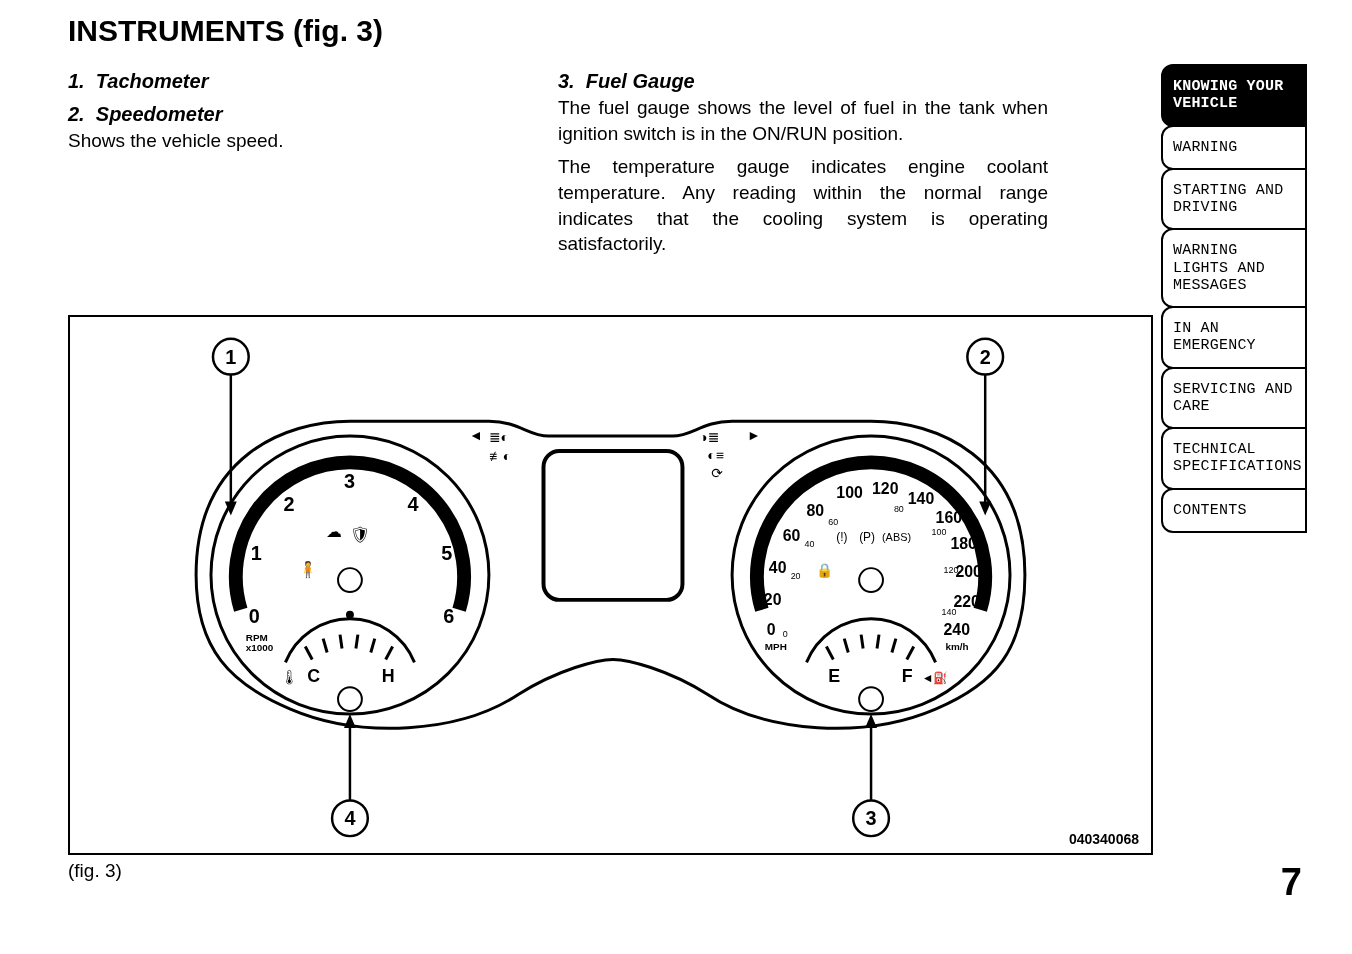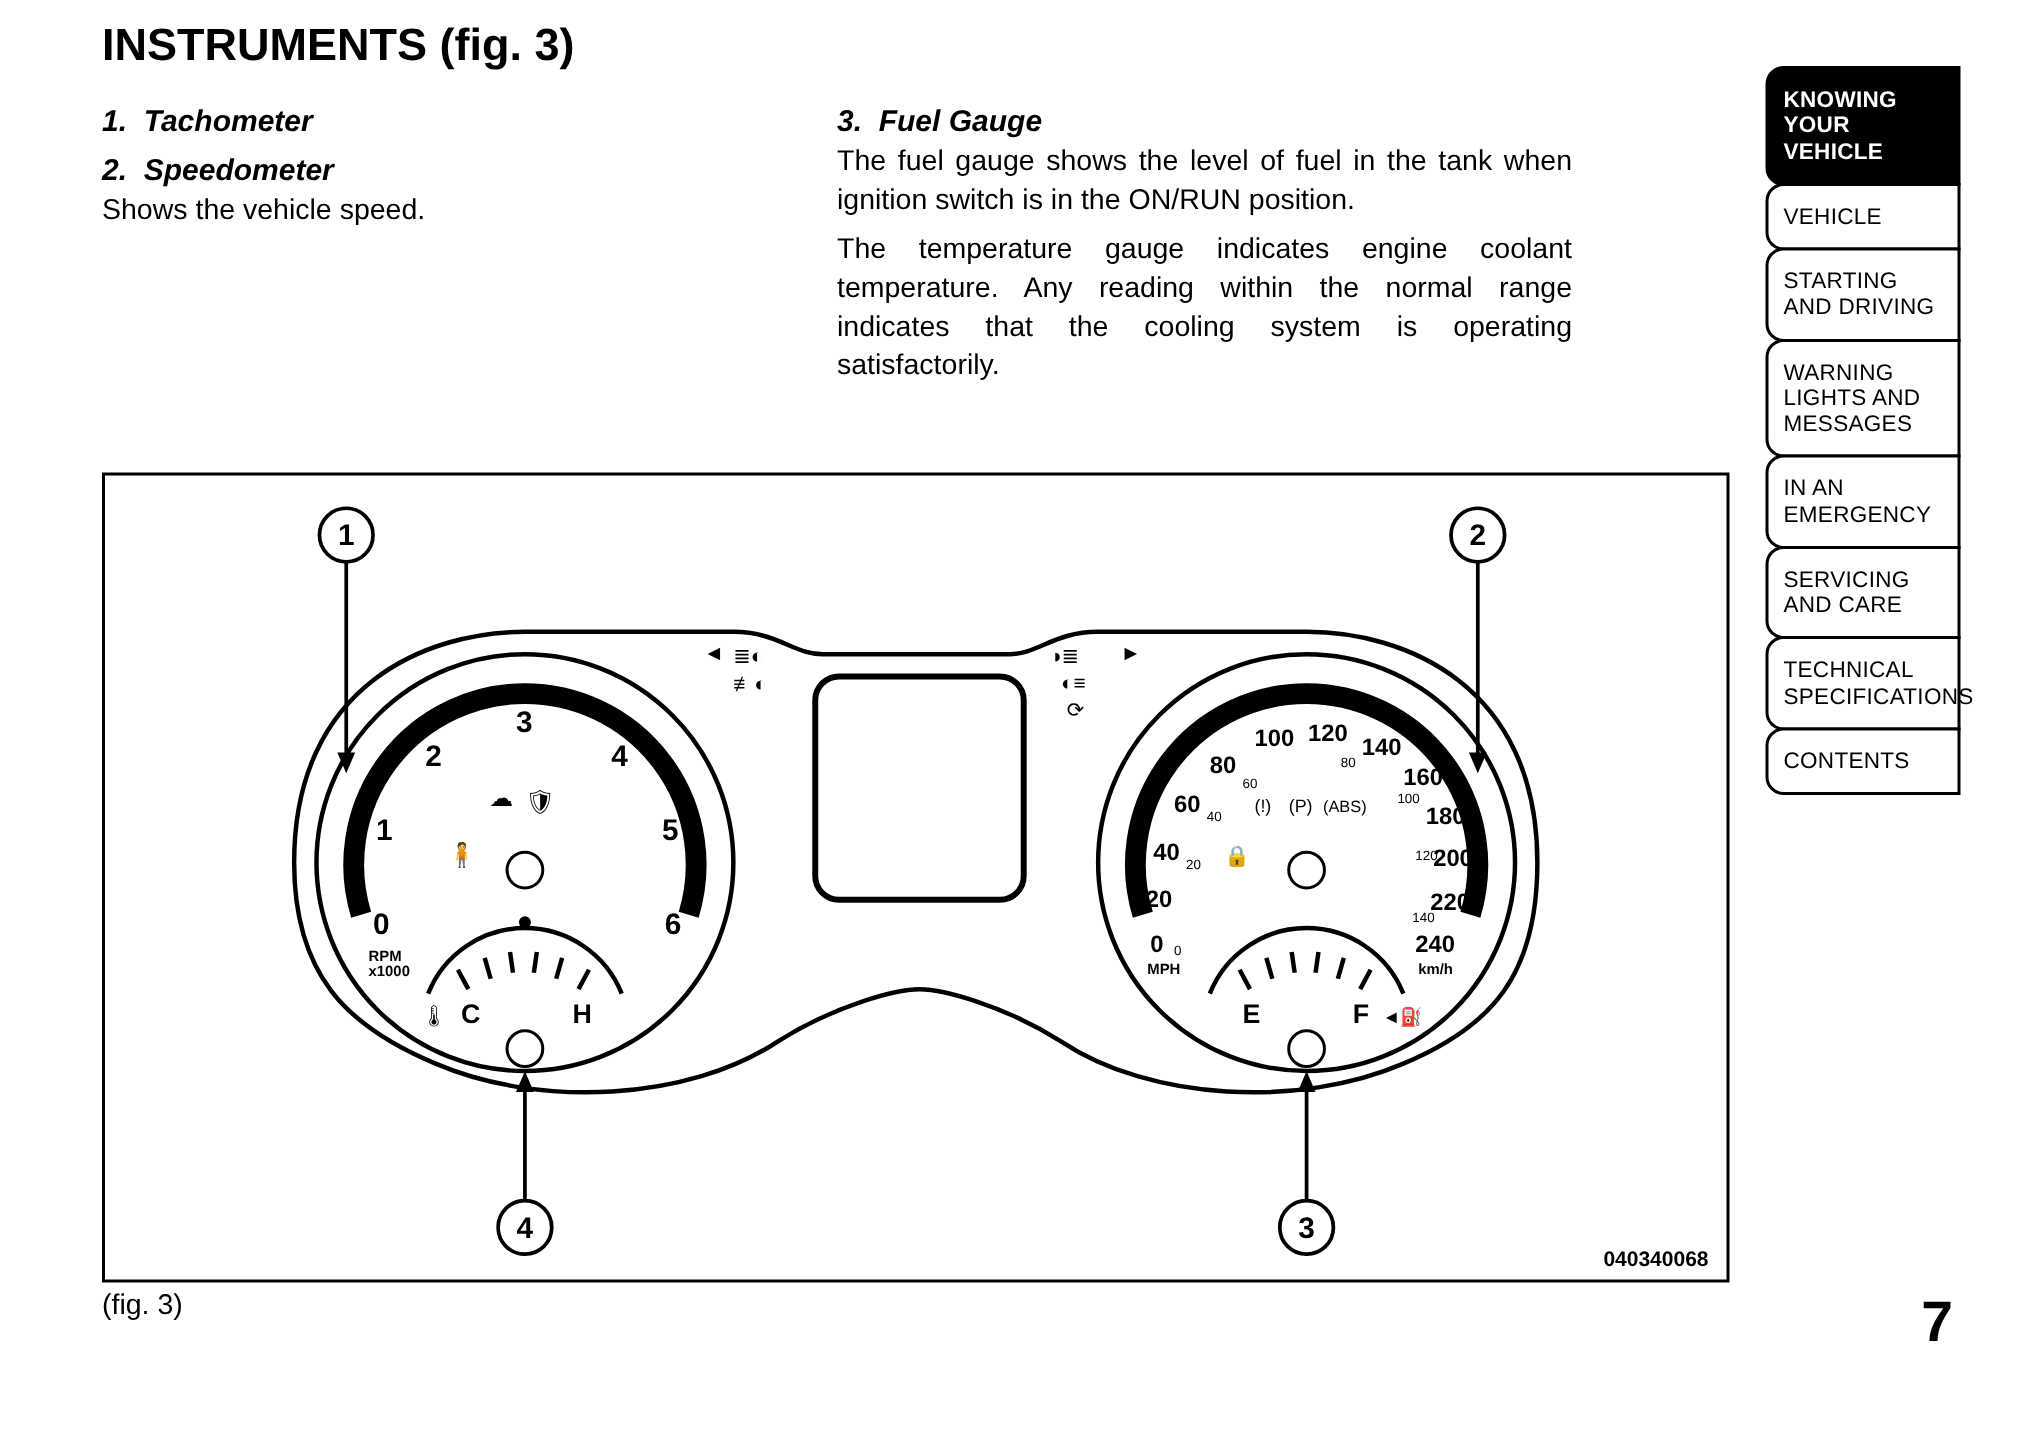--- a/index.html
+++ b/index.html
@@ -65,23 +65,23 @@
     position: absolute;
     right: 50px;
     bottom: 50px;
     font-size: 38px;
     font-weight: 900;
   }
   
   .sidebar {
     position: absolute;
     right: 45px;
-    top: 44px;
-    width: 130px;
-    font-family: Liberation Sans, sans-serif;
+    top: 64px;
+    width: 146px;
+    font-family: Liberation Mono, monospace;
   }
   .tab {
     border: 2px solid #000;
     border-radius: 12px 0 0 12px;
     padding: 12px 10px;
     font-size: 15px;
     line-height: 1.15;
     margin-bottom: -2px;
     background: #fff;
     font-stretch: condensed;
@@ -275,21 +275,21 @@
       </g>
     </svg>
   </div>
   <div class="figure-code">040340068</div>
 </div>
 
 <div class="figure-caption">(fig. 3)</div>
 
 <div class="sidebar">
   <div class="tab active">KNOWING YOUR VEHICLE</div>
-  <div class="tab">VEHICLE</div>
+  <div class="tab">WARNING</div>
   <div class="tab">STARTING AND DRIVING</div>
   <div class="tab">WARNING LIGHTS AND MESSAGES</div>
   <div class="tab">IN AN EMERGENCY</div>
   <div class="tab">SERVICING AND CARE</div>
   <div class="tab">TECHNICAL SPECIFICATIONS</div>
   <div class="tab">CONTENTS</div>
 </div>
 
 <div class="page-num">7</div>
 

